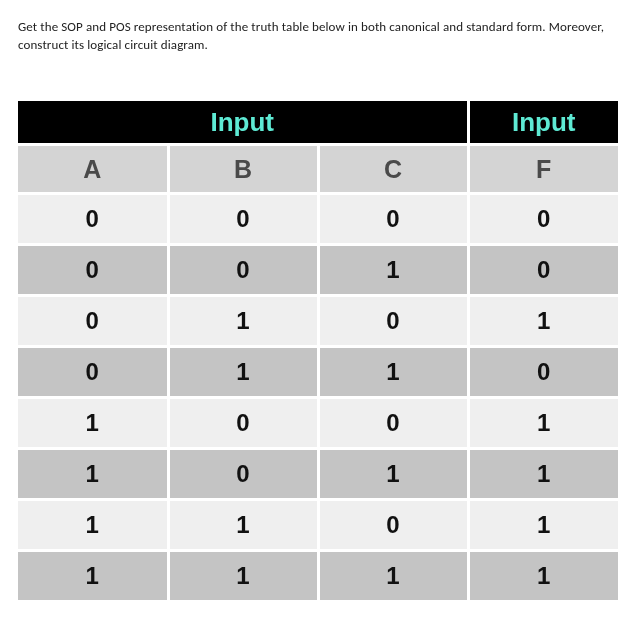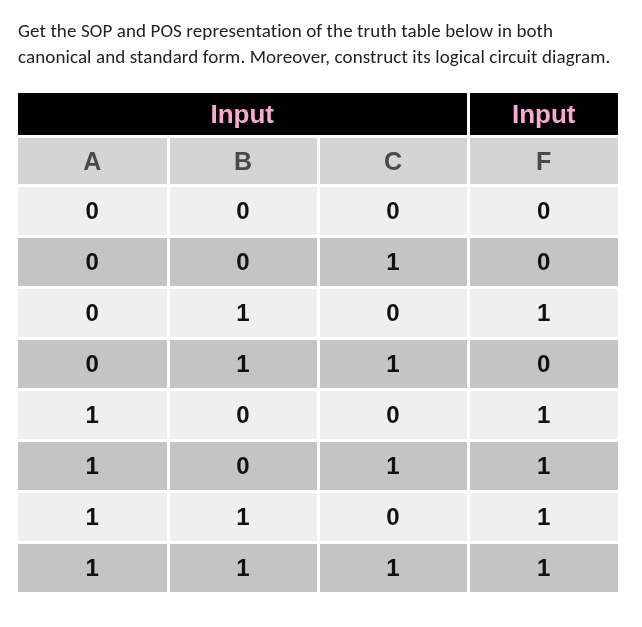--- a/index.html
+++ b/index.html
@@ -8,38 +8,38 @@
     background: #ffffff;
   }
   body {
     width: 642px;
     font-family: Calibri, "Segoe UI", Arial, sans-serif;
     color: #222;
     padding: 18px 18px 0 18px;
     box-sizing: border-box;
   }
   .question {
-    font-size: 19px;
+    font-size: 13px;
     line-height: 1.35;
-    margin-bottom: 24px;
+    margin-bottom: 48px;
     letter-spacing: 0.1px;
   }
   table.tt {
     border-collapse: collapse;
     width: 600px;
     table-layout: fixed;
     font-family: "Arial Black", "Segoe UI", Arial, sans-serif;
   }
   table.tt th, table.tt td {
     text-align: center;
     padding: 0;
   }
   .hdr-top th {
     background: #000000;
-    color: #f9a8d4;
+    color: #5eead4;
     font-size: 26px;
     font-weight: 800;
     height: 42px;
     border-left: 3px solid #ffffff;
   }
   .hdr-top th:first-child {
     border-left: none;
   }
   .hdr-sub th {
     background: #d4d4d4;

